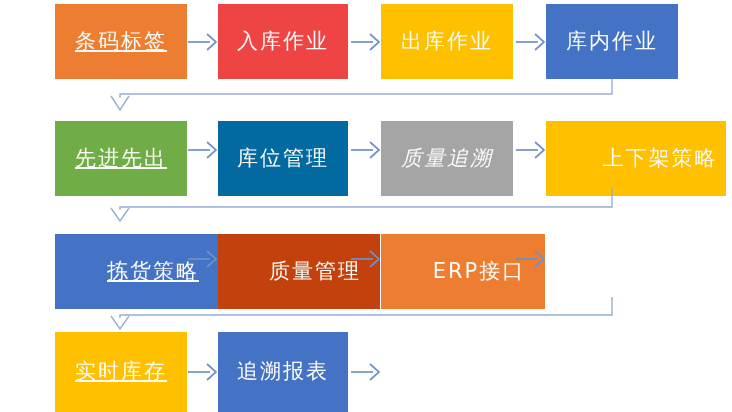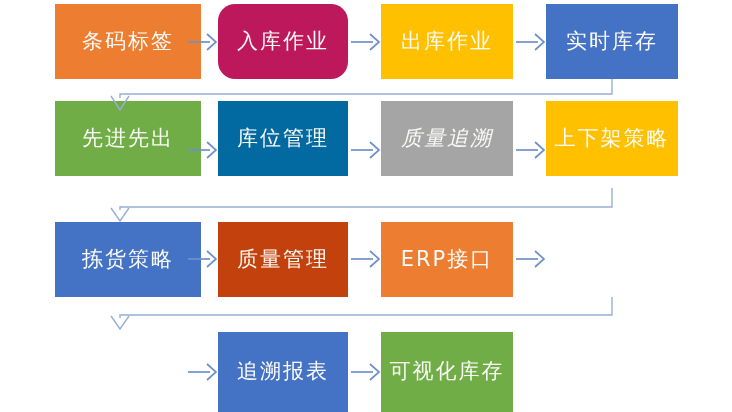--- a/index.html
+++ b/index.html
@@ -15,56 +15,56 @@
     display:flex;align-items:center;justify-content:center;
     color:var(--label,#fff);
     font-size:21px;
     letter-spacing:2px;
     text-align:center;
     line-height:1.1;
     user-select:none;
   }
   
   .r1{top:4px;height:75px;}
-  .r2{top:101px;height:75px;}
-  .r3{top:222px;height:75px;}
+  .r2{top:121px;height:75px;}
+  .r3{top:234px;height:75px;padding-left:32px;}
   .r4{top:332px;height:80px;}
   
-  .c1{left:55px;width:146px;}
+  .c1{left:55px;width:132px;text-decoration:underline;}
   .c2{left:218px;width:130px;}
   .c3{left:381px;width:132px;}
   .c4{left:546px;width:132px;}
   svg.overlay{
     position:absolute;left:0;top:0;width:732px;height:412px;
     pointer-events:none;
   }
   .sa{fill:none;stroke:var(--arrow,#7090CA);stroke-width:1.7px;}
   .el{fill:none;stroke:var(--elbow,#96AFD7);stroke-width:1.4px;}
 </style>
 </head>
 <body>
 
 <div class="canvas">
 
   <div class="node r1 c1" style="background: rgb(237, 125, 49);">条码标签</div>
-  <div class="node r1 c2" style="background: #be185d; border-radius: 17px;">入库作业</div>
+  <div class="node r1 c2" style="background: #ef4444;">入库作业</div>
   <div class="node r1 c3" style="background: rgb(255, 192, 0); text-align: right;">出库作业</div>
-  <div class="node r1 c4" style="background: rgb(68, 114, 196);">实时库存</div>
+  <div class="node r1 c4" style="background: rgb(68, 114, 196);">库内作业</div>
 
   <div class="node r2 c1" style="background: rgb(112, 173, 71);">先进先出</div>
   <div class="node r2 c2" style="background: #0369a1;">库位管理</div>
   <div class="node r2 c3" style="background: rgb(165, 165, 165); font-style: italic;">质量追溯</div>
-  <div class="node r2 c4" style="background: rgb(255, 192, 0);">上下架策略</div>
+  <div class="node r2 c4" style="background: rgb(255, 192, 0); padding-left: 48px;">上下架策略</div>
 
   <div class="node r3 c1" style="background: rgb(68, 114, 196);">拣货策略</div>
   <div class="node r3 c2" style="background: #c2410c;">质量管理</div>
   <div class="node r3 c3" style="background: rgb(237, 125, 49);">ERP接口</div>
 
+  <div class="node r4 c1" style="background: rgb(255, 192, 0);">实时库存</div>
   <div class="node r4 c2" style="background: rgb(68, 114, 196);">追溯报表</div>
-  <div class="node r4 c3" style="background: rgb(112, 173, 71);">可视化库存</div>
 
   <svg class="overlay" viewBox="0 0 732 412">
 
     <g>
       <path class="sa" d="M188,42 H210"></path>
         <path class="sa" d="M207,34 L216,42 L207,50"></path>
     </g>
     <g>
       <path class="sa" d="M351,42 H373"></path>
         <path class="sa" d="M370,34 L379,42 L370,50"></path>

